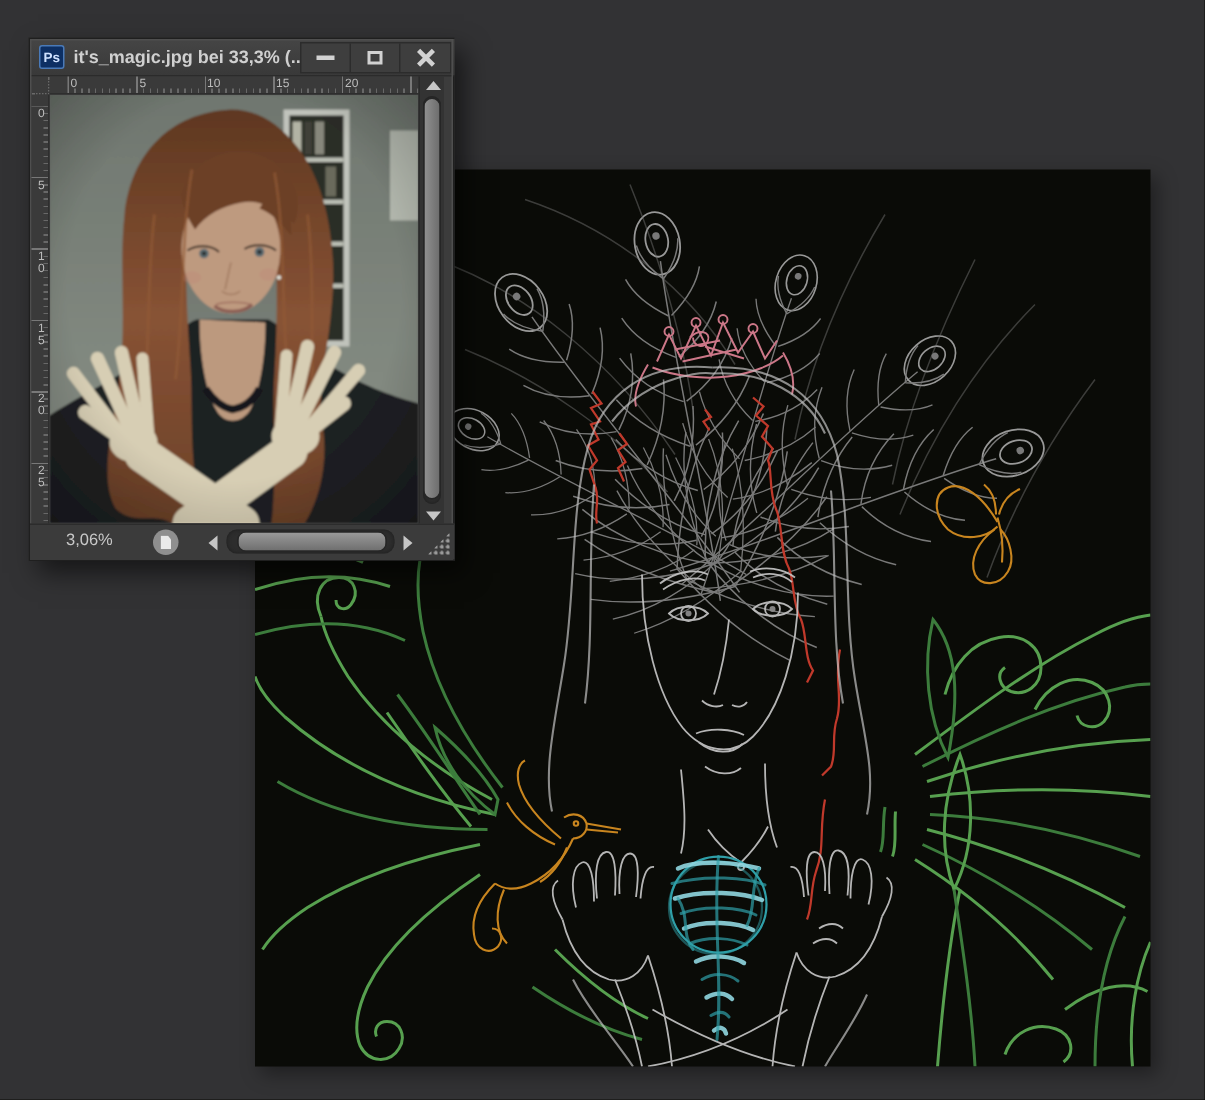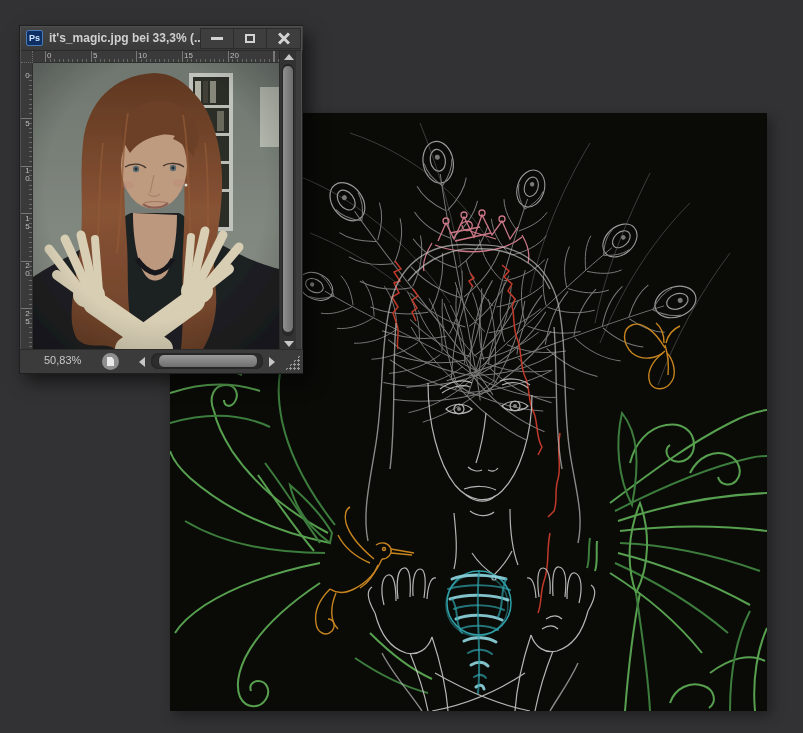--- a/index.html
+++ b/index.html
@@ -418,21 +418,21 @@
           <path d="M154,224 L158,174" stroke-width="8"></path>
           <ellipse cx="164" cy="228" rx="16" ry="13" fill="var(--photo-hands)" stroke="none"></ellipse>
         </g>
         <rect width="246" height="286" fill="#7a8278" opacity="0.1"></rect>
         <rect width="246" height="286" fill="url(#vign)"></rect>
       </g>
     </svg>
   </div>
 
   <div class="statusbar">
-    <span class="zoom-label">50,83%</span>
+    <span class="zoom-label">3,06%</span>
     <span class="doc-info"></span>
     <span class="arr-left"></span>
     <div class="htrack">
       <div class="hthumb"></div>
     </div>
     <span class="arr-right"></span>
     <span class="resize-grip"></span>
   </div>
 </div>
 

